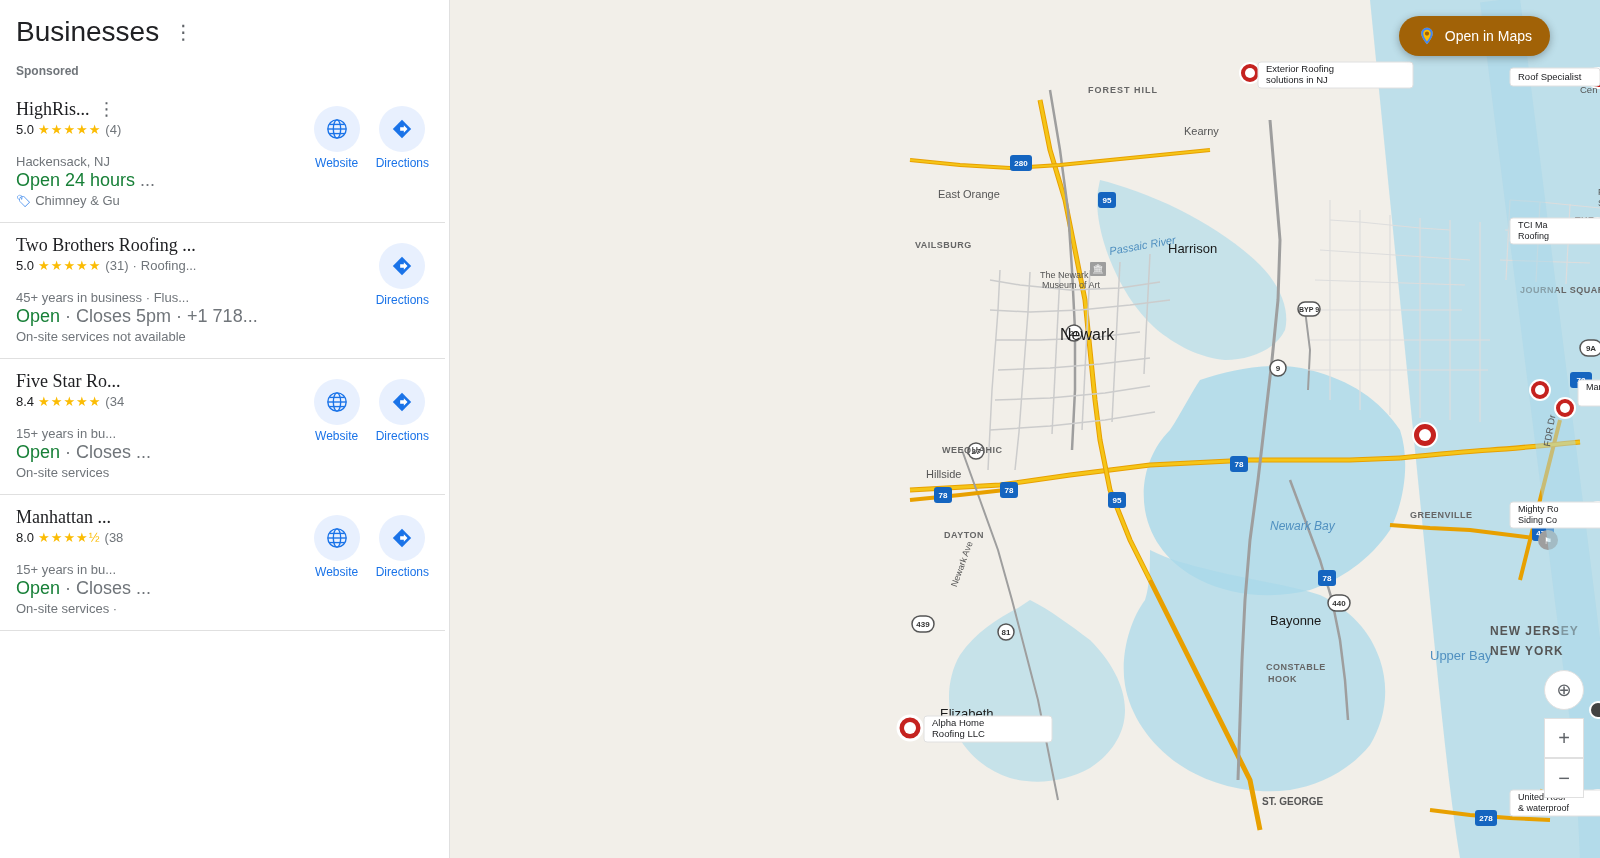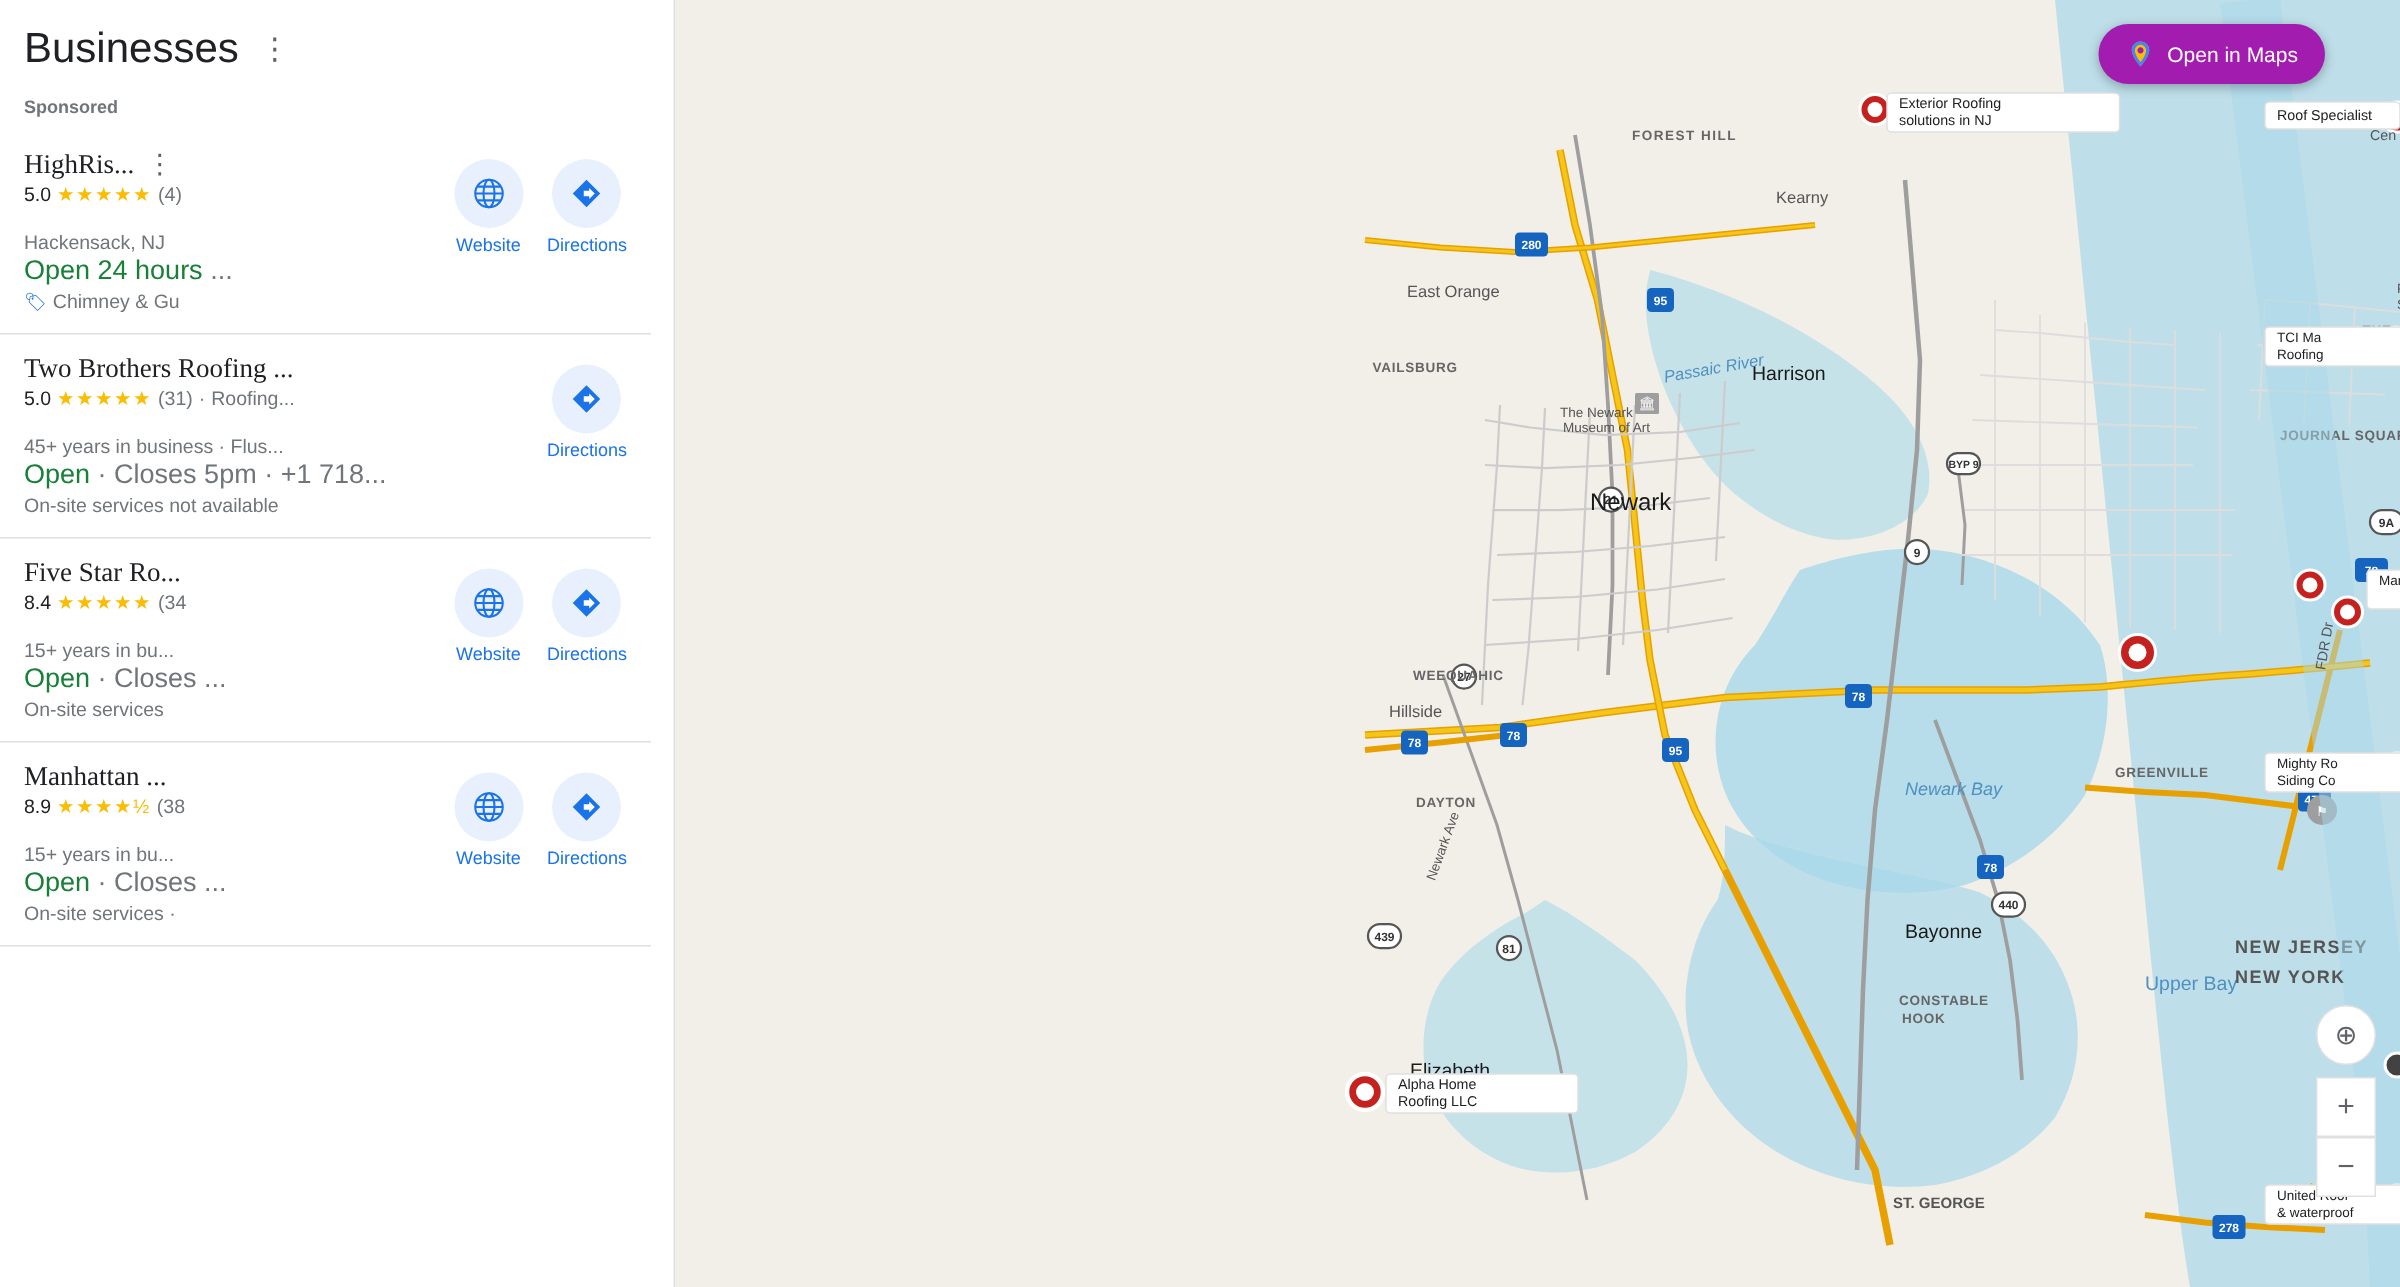--- a/index.html
+++ b/index.html
@@ -5,21 +5,21 @@
     * { box-sizing: border-box; margin: 0; padding: 0; }
     body { font-family: Arial, sans-serif; display: flex; width: 1600px; height: 858px; overflow: hidden; background: #fff; }
 
     
     .left-panel {
       width: 450px;
       min-width: 450px;
       height: 858px;
       overflow-y: auto;
       background: #fff;
-      padding: 16px 15px 0 0;
+      padding: 16px 4px 0 0;
       border-right: 1px solid #e0e0e0;
     }
 
     .panel-header {
       display: flex;
       align-items: center;
       padding: 0 16px 12px 16px;
       gap: 10px;
     }
 
@@ -181,21 +181,21 @@
     .map-svg {
       width: 100%;
       height: 100%;
     }
 
     
     .open-in-maps-btn {
       position: absolute;
       top: 16px;
       right: 50px;
-      background: #a21caf;
+      background: #a16207;
       color: #fff;
       border-radius: 24px;
       padding: 10px 18px;
       display: flex;
       align-items: center;
       gap: 8px;
       font-size: 14px;
       font-weight: 500;
       cursor: pointer;
       box-shadow: 0 2px 8px rgba(0,0,0,0.3);
@@ -377,21 +377,21 @@
         <span class="action-btn-label">Directions</span>
       </div>
     </div>
   </div>
 
   <div class="business-card">
     <div class="business-name">
       <span>Manhattan ...</span>
     </div>
     <div class="rating-row">
-      <span>8.9</span>
+      <span>8.0</span>
       <span class="stars">★★★★½</span>
       <span class="rating-count">(38</span>
     </div>
     <div class="business-meta">15+ years in bu...</div>
     <div class="business-status">
       <span class="status-open">Open</span>
       <span class="status-text">· Closes ...</span>
     </div>
     <div class="business-tag">
       <span>On-site services ·</span>

